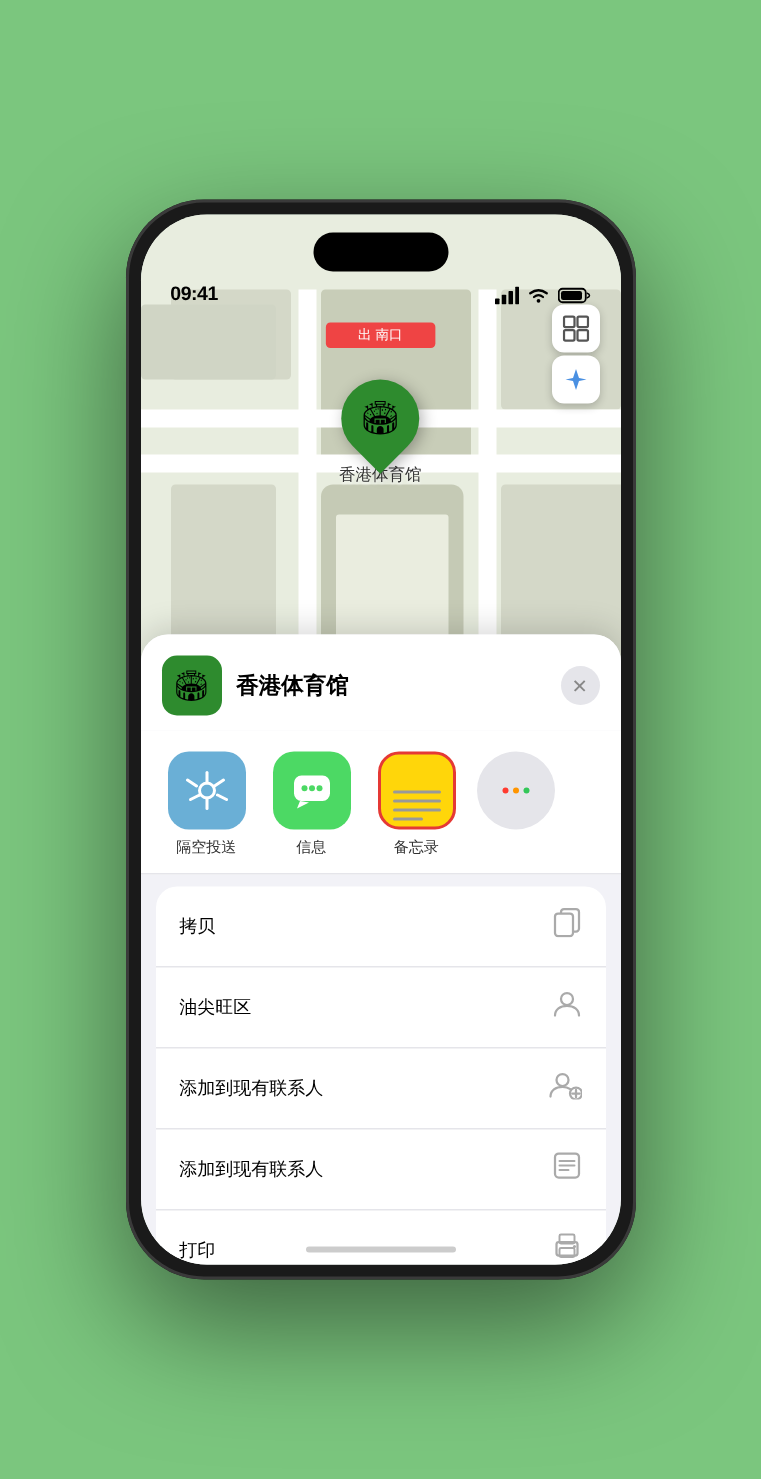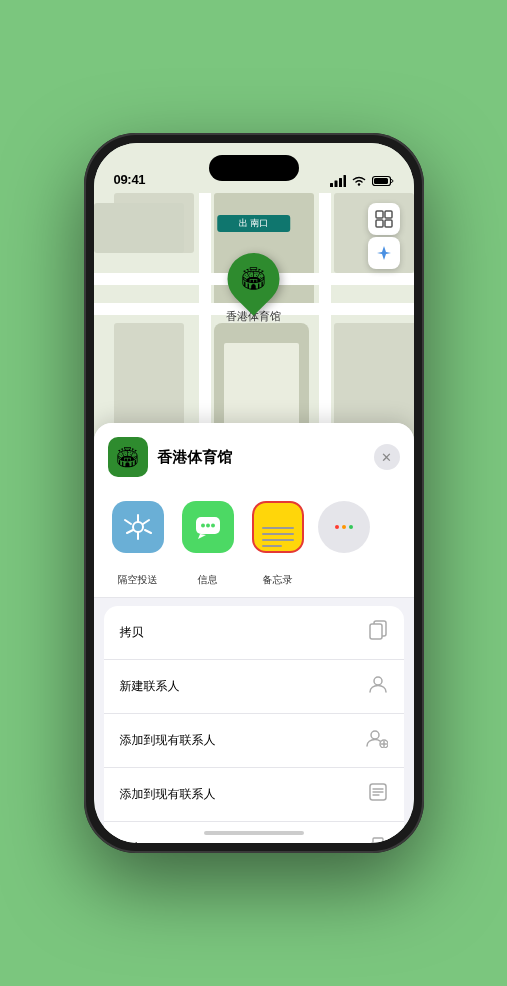--- a/index.html
+++ b/index.html
@@ -38,21 +38,21 @@
       transform: translateX(-50%);
       width: 90px;
       height: 26px;
       background: #000;
       border-radius: 20px;
       z-index: 100;
     }
     
     .status-bar {
       position: absolute;
-      top: 0;
+      top: 16px;
       left: 0;
       right: 0;
       height: 50px;
       z-index: 50;
       display: flex;
       align-items: flex-end;
       justify-content: space-between;
       padding: 0 20px 6px;
     }
     .status-time {
@@ -153,21 +153,21 @@
       font-weight: 500;
       text-shadow: 0 1px 2px rgba(255,255,255,0.8);
       white-space: nowrap;
     }
     
     .map-label-south {
       position: absolute;
       top: 72px;
       left: 50%;
       transform: translateX(-50%);
-      background: #0f766e;
+      background: #ef4444;
       color: white;
       font-size: 9px;
       padding: 2px 22px;
       border-radius: 3px;
       white-space: nowrap;
       font-weight: 500;
     }
     
     .bottom-sheet {
       position: absolute;
@@ -231,21 +231,21 @@
       padding: 14px 14px 10px;
       background: white;
       border-bottom: 0.5px solid #e5e5ea;
       gap: 10px;
       overflow: hidden;
     }
     .share-item {
       display: flex;
       flex-direction: column;
       align-items: center;
-      gap: 20px;
+      gap: 5px;
       min-width: 60px;
     }
     .share-icon {
       width: 52px;
       height: 52px;
       border-radius: 14px;
       display: flex;
       align-items: center;
       justify-content: center;
       font-size: 26px;
@@ -479,21 +479,21 @@
             <span class="action-label">拷贝</span>
             <span class="action-icon">
               <svg width="20" height="20" viewBox="0 0 20 20" fill="none">
                 <rect x="6" y="1" width="12" height="15" rx="2" stroke="#aaa" stroke-width="1.5" fill="none"></rect>
                 <rect x="2" y="4" width="12" height="15" rx="2" stroke="#aaa" stroke-width="1.5" fill="white"></rect>
               </svg>
             </span>
           </div>
 
           <div class="action-item">
-            <span class="action-label">新建联系人</span>
+            <span class="action-label">油尖旺区</span>
             <span class="action-icon">
               <svg width="20" height="20" viewBox="0 0 20 20" fill="none">
                 <circle cx="10" cy="7" r="4" stroke="#aaa" stroke-width="1.5" fill="none"></circle>
                 <path d="M2 18 C2 14 5.5 11.5 10 11.5 C14.5 11.5 18 14 18 18" stroke="#aaa" stroke-width="1.5" fill="none" stroke-linecap="round"></path>
               </svg>
             </span>
           </div>
 
           <div class="action-item">
             <span class="action-label">添加到现有联系人</span>

